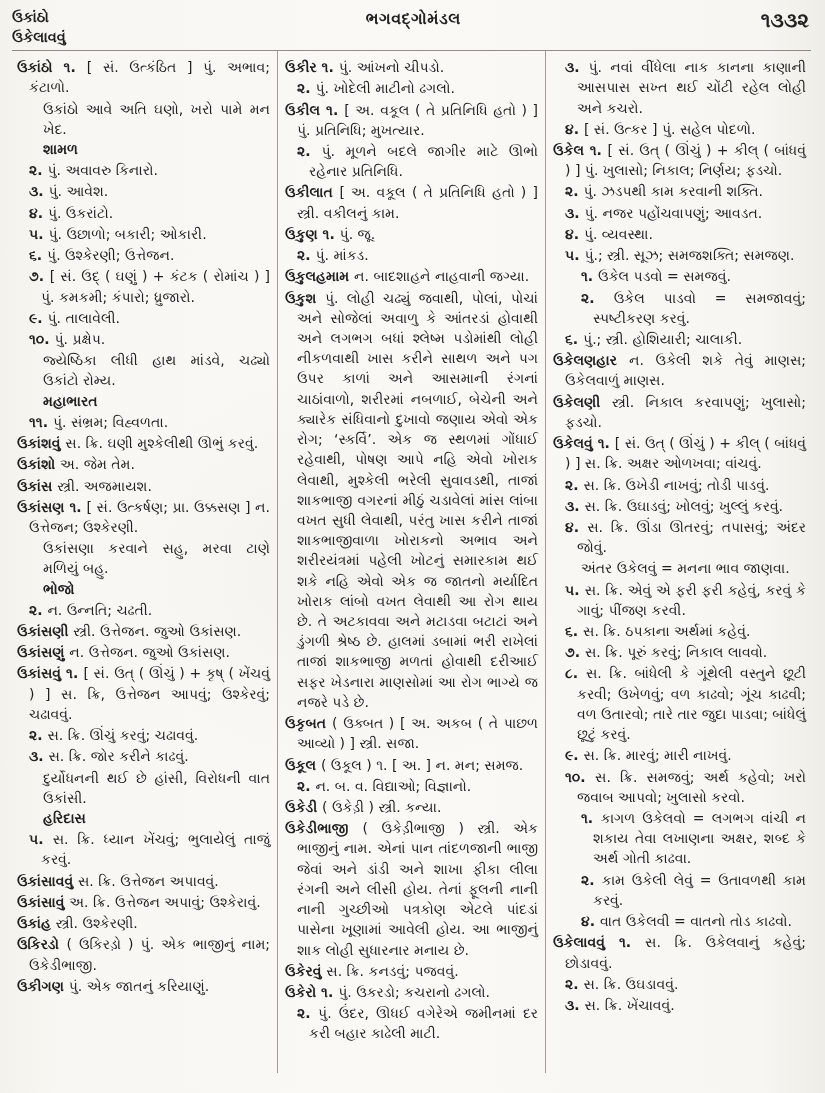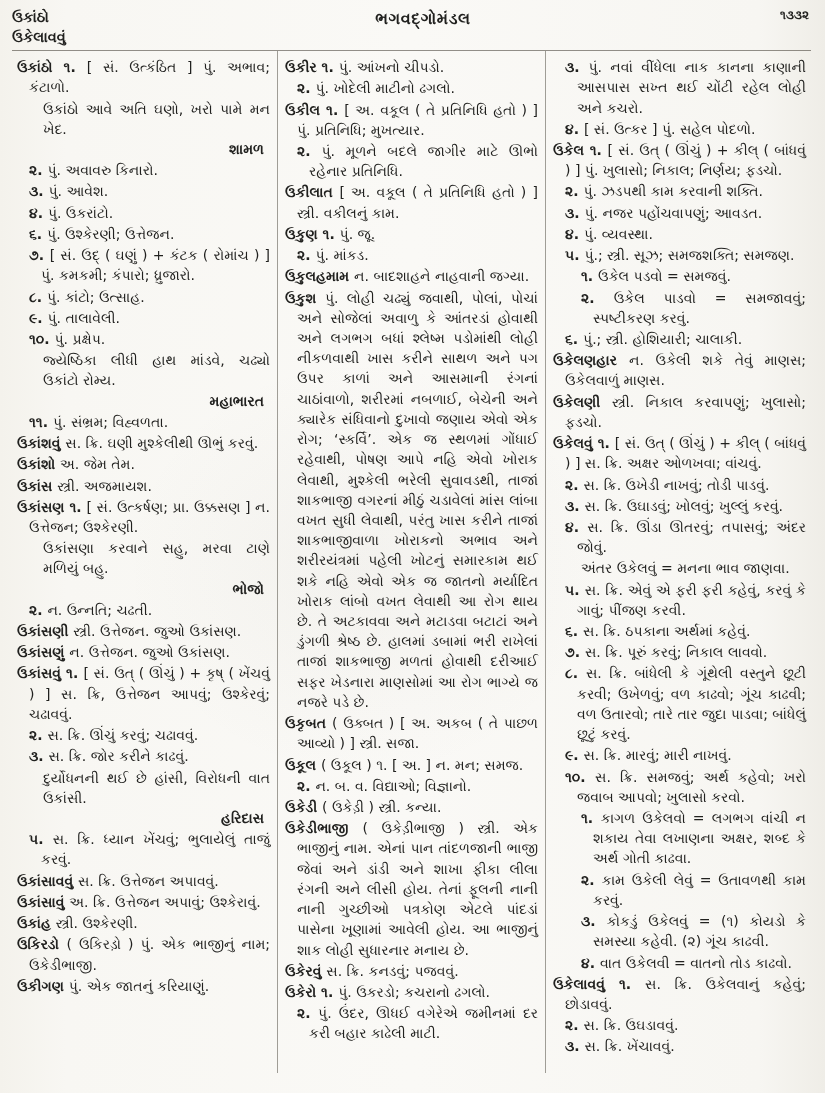--- a/index.html
+++ b/index.html
@@ -20,21 +20,21 @@
     padding:8px 12px 6px 10px;
     overflow:hidden;
   }
   .hdr{
     display:flex;align-items:flex-start;justify-content:space-between;
     font-weight:bold;
     padding:0 4px 2px 2px;
   }
   .hdr .lft{line-height:1.35;font-size:14.5px;}
   .hdr .ttl{font-size:16px;letter-spacing:.5px;padding-top:1px;text-align:right;}
-  .hdr .pgn{font-size:12px;}
+  .hdr .pgn{font-size:20px;}
   .rule{border-bottom:1px solid rgba(60,55,45,.55);margin:1px 2px 0 2px;}
   .cols{
     display:flex;align-items:stretch;
     height:1022px;
   }
   .col{
     flex:1 1 0;
     padding:6px 7px 0 7px;
     font-size:14px;
     line-height:1.445;
@@ -43,21 +43,21 @@
   }
   .col + .col{border-left:1px solid rgba(70,65,55,.5);}
   .blk{margin:0 0 1px 0;}
   .blk b{font-weight:bold;}
   
   .blk.head{text-indent:-12px;padding-left:12px;}
   
   .blk.num{text-indent:-12px;padding-left:24px;}
   
   .blk.quote{padding-left:26px;text-indent:0;}
-  .blk.quote .src{display:block;text-align:right;padding-right:6px;font-weight:bold;}
+  .blk.quote .src{display:block;text-align:left;padding-right:6px;font-weight:bold;}
   
   .blk.idiom{text-indent:-12px;padding-left:40px;}
 </style>
 </head>
 <body>
 
 <div class="page">
   <div class="hdr">
     <div class="lft">
       <div>ઉકાંઠો</div>
@@ -67,23 +67,23 @@
     <div class="pgn">૧૩૩૨</div>
   </div>
   <div class="rule"></div>
   <div class="cols">
     <div class="col">
         <p class="blk head"><b>ઉકાંઠો ૧. </b><span>[ સં. ઉત્કંઠિત ] પું. અભાવ; કંટાળો.</span></p>
         <p class="blk quote"><span>ઉકાંઠો આવે અતિ ઘણો, ખરો પામે મન ખેદ.</span><span class="src">શામળ</span></p>
         <p class="blk num"><b>૨. </b><span>પું. અવાવરુ કિનારો.</span></p>
         <p class="blk num"><b>૩. </b><span>પું. આવેશ.</span></p>
         <p class="blk num"><b>૪. </b><span>પું. ઉકરાંટો.</span></p>
+        <p class="blk num"><b>૫. </b><span>પું. ઉછાળો; બકારી; ઓકારી.</span></p>
         <p class="blk num"><b>૬. </b><span>પું. ઉશ્કેરણી; ઉત્તેજન.</span></p>
         <p class="blk num"><b>૭. </b><span>[ સં. ઉદ્ ( ઘણું ) + કંટક ( રોમાંચ ) ] પું. કમકમી; કંપારો; ધ્રુજારો.</span></p>
-        <p class="blk num"><b>૮. </b><span>પું. કાંટો; ઉત્સાહ.</span></p>
         <p class="blk num"><b>૯. </b><span>પું. તાલાવેલી.</span></p>
         <p class="blk num"><b>૧૦. </b><span>પું. પ્રક્ષેપ.</span></p>
         <p class="blk quote"><span>જ્યેષ્ઠિકા લીધી હાથ માંડવે, ચઢ્યો ઉકાંટો રોમ્ય.</span><span class="src">મહાભારત</span></p>
         <p class="blk num"><b>૧૧. </b><span>પું. સંભ્રમ; વિહ્વળતા.</span></p>
         <p class="blk head"><b>ઉકાંશવું </b><span>સ. ક્રિ. ઘણી મુશ્કેલીથી ઊભું કરવું.</span></p>
         <p class="blk head"><b>ઉકાંશો </b><span>અ. જેમ તેમ.</span></p>
         <p class="blk head"><b>ઉકાંસ </b><span>સ્ત્રી. અજમાયશ.</span></p>
         <p class="blk head"><b>ઉકાંસણ ૧. </b><span>[ સં. ઉત્કર્ષણ; પ્રા. ઉક્કસણ ] ન. ઉત્તેજન; ઉશ્કેરણી.</span></p>
         <p class="blk quote"><span>ઉકાંસણા કરવાને સહુ, મરવા ટાણે મળિયું બહુ.</span><span class="src">ભોજો</span></p>
         <p class="blk num"><b>૨. </b><span>ન. ઉન્નતિ; ચઢતી.</span></p>
@@ -138,20 +138,19 @@
         <p class="blk num"><b>૪. </b><span>સ. ક્રિ. ઊંડા ઊતરવું; તપાસવું; અંદર જોવું.</span></p>
         <p class="blk idiom"><span>અંતર ઉકેલવું = મનના ભાવ જાણવા.</span></p>
         <p class="blk num"><b>૫. </b><span>સ. ક્રિ. એવું એ ફરી ફરી કહેવું, કરવું કે ગાવું; પીંજણ કરવી.</span></p>
         <p class="blk num"><b>૬. </b><span>સ. ક્રિ. ઠપકાના અર્થમાં કહેવું.</span></p>
         <p class="blk num"><b>૭. </b><span>સ. ક્રિ. પૂરું કરવું; નિકાલ લાવવો.</span></p>
         <p class="blk num"><b>૮. </b><span>સ. ક્રિ. બાંધેલી કે ગૂંથેલી વસ્તુને છૂટી કરવી; ઉખેળવું; વળ કાઢવો; ગૂંચ કાઢવી; વળ ઉતારવો; તારે તાર જુદા પાડવા; બાંધેલું છૂટું કરવું.</span></p>
         <p class="blk num"><b>૯. </b><span>સ. ક્રિ. મારવું; મારી નાખવું.</span></p>
         <p class="blk num"><b>૧૦. </b><span>સ. ક્રિ. સમજવું; અર્થ કહેવો; ખરો જવાબ આપવો; ખુલાસો કરવો.</span></p>
         <p class="blk idiom"><b>૧. </b><span>કાગળ ઉકેલવો = લગભગ વાંચી ન શકાય તેવા લખાણના અક્ષર, શબ્દ કે અર્થ ગોતી કાઢવા.</span></p>
         <p class="blk idiom"><b>૨. </b><span>કામ ઉકેલી લેવું = ઉતાવળથી કામ કરવું.</span></p>
-        <p class="blk idiom"><b>૩. </b><span>કોકડું ઉકેલવું = (૧) કોયડો કે સમસ્યા કહેવી. (૨) ગૂંચ કાઢવી.</span></p>
         <p class="blk idiom"><b>૪. </b><span>વાત ઉકેલવી = વાતનો તોડ કાઢવો.</span></p>
         <p class="blk head"><b>ઉકેલાવવું ૧. </b><span>સ. ક્રિ. ઉકેલવાનું કહેવું; છોડાવવું.</span></p>
         <p class="blk num"><b>૨. </b><span>સ. ક્રિ. ઉઘડાવવું.</span></p>
         <p class="blk num"><b>૩. </b><span>સ. ક્રિ. ખેંચાવવું.</span></p>
       </div>
   </div>
 </div>
 
 </body></html>

